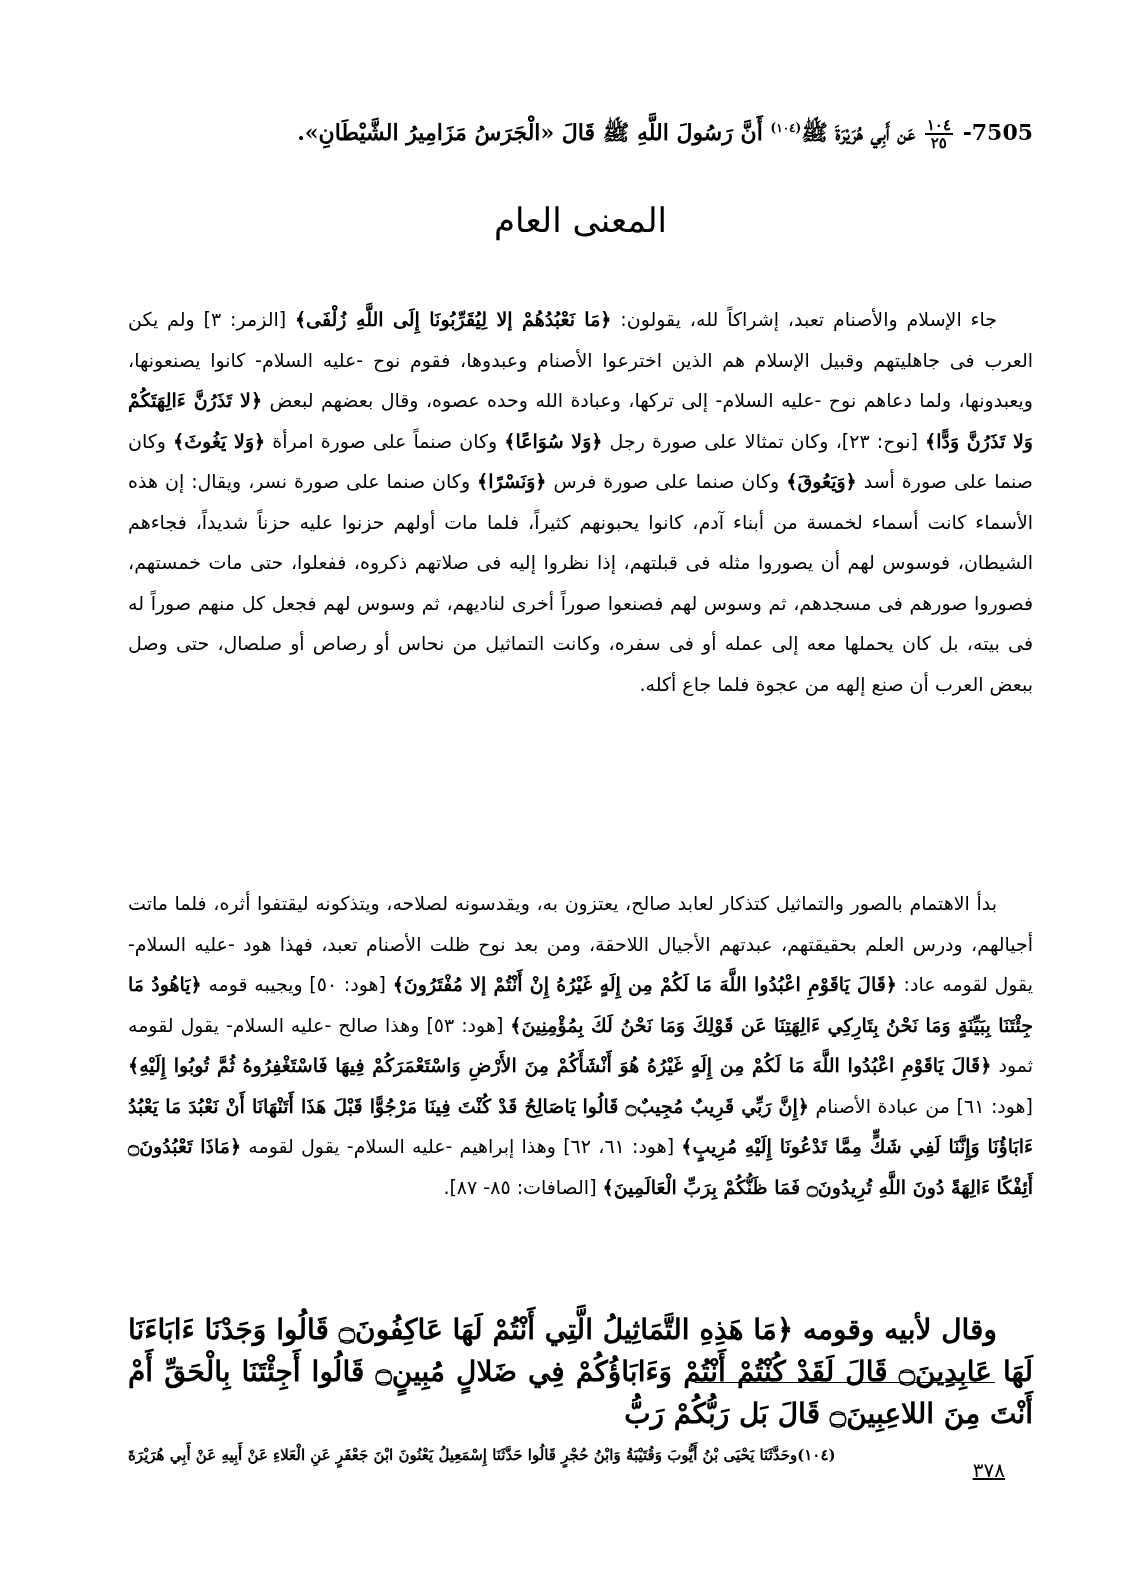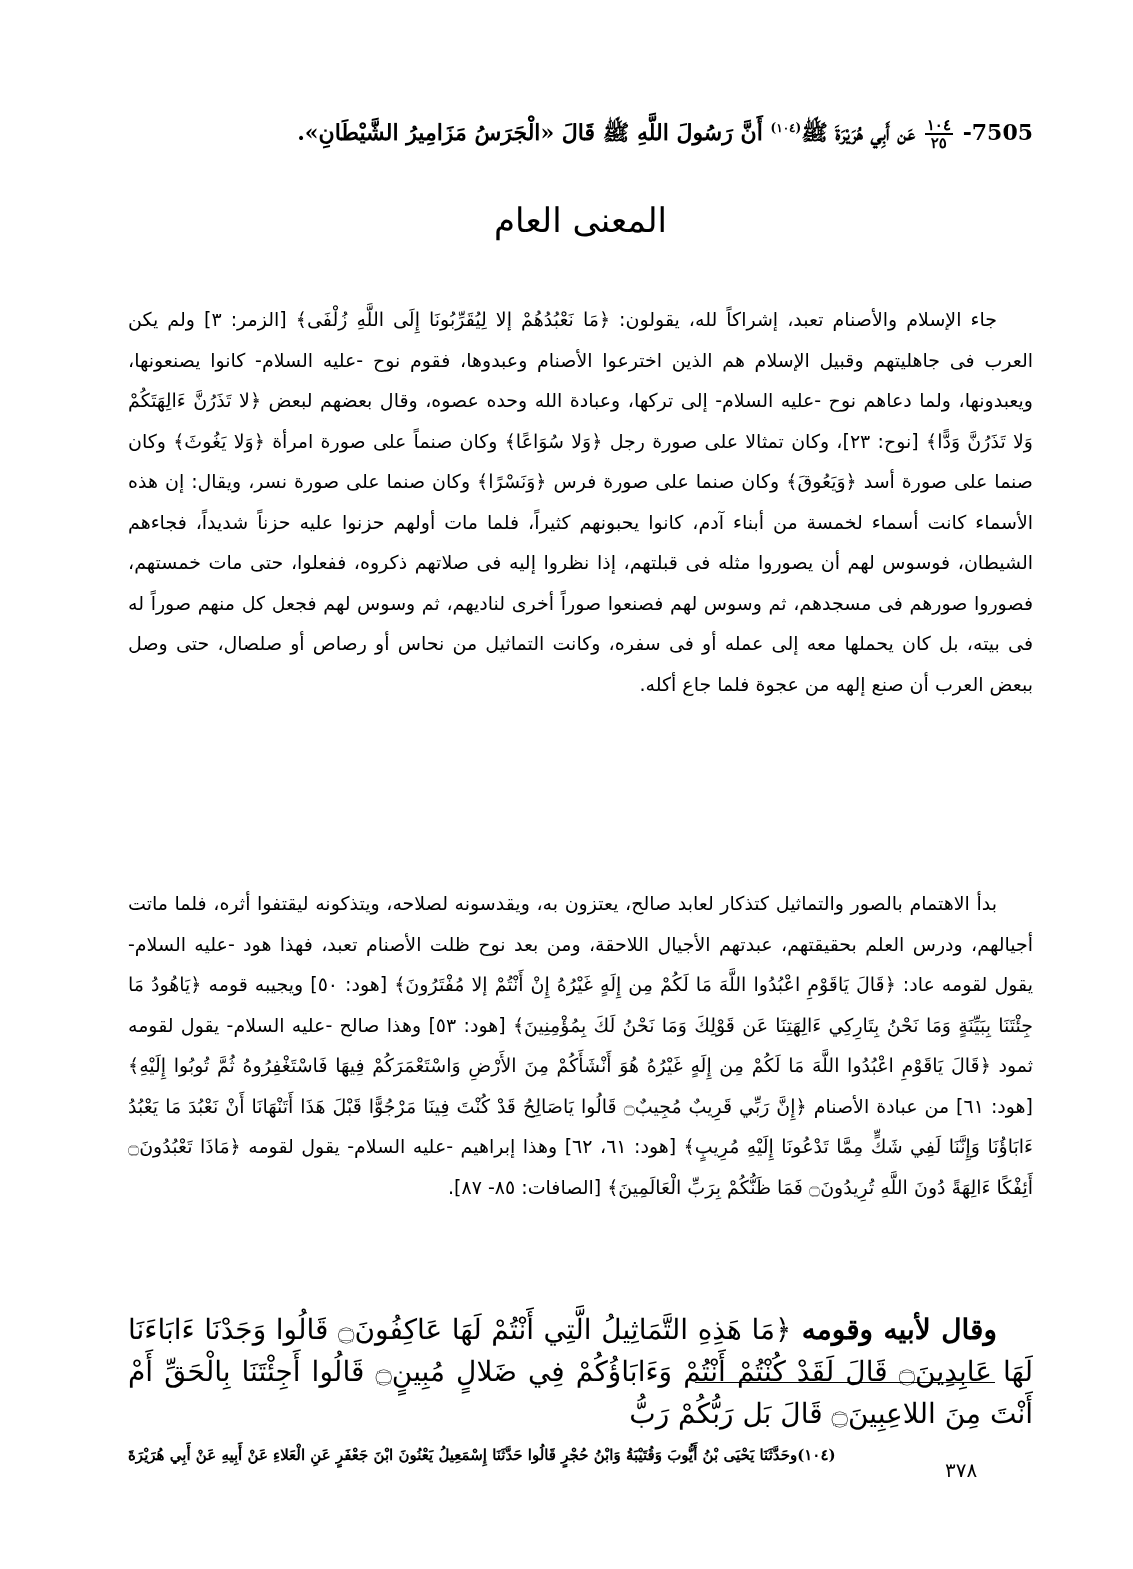--- a/index.html
+++ b/index.html
@@ -67,21 +67,21 @@
     font-size: 19px;
     line-height: 40.5px;
     text-align: justify;
     text-align-last: right;
   }
   .p1 { top: 280px; text-indent: 36px; }
   .p2 { top: 864px; text-indent: 36px; }
   .p3 { top: 1281px; text-indent: 36px; font-family: "DejaVu Serif", "Liberation Serif", serif; font-weight: bold; font-size: 28px; line-height: 42px; }
   .q {
     font-family: "DejaVu Serif", "Liberation Serif", serif;
-    font-weight: normal;
+    font-weight: bold;
   }
   .fn-sep {
     position: absolute;
     top: 1382px;
     left: 695px;
     width: 300px;
     height: 1px;
     background: #000;
   }
   .footnote {
@@ -95,24 +95,25 @@
     font-size: 15px;
     font-weight: bold;
     line-height: 30px;
     white-space: nowrap;
   }
   .page-number {
     position: absolute;
     top: 1455px;
     left: 945px;
     width: 60px;
-    text-align: left;
+    text-align: right;
     font-family: "DejaVu Sans", "Liberation Sans", sans-serif;
     font-size: 20px;
     line-height: 30px;
+    text-decoration: underline;
   }
 </style>
 </head>
 <body>
 
 <div class="page">
 
   <div class="hadith">
     <span>7505</span><span>-</span>
     <span class="frac">

